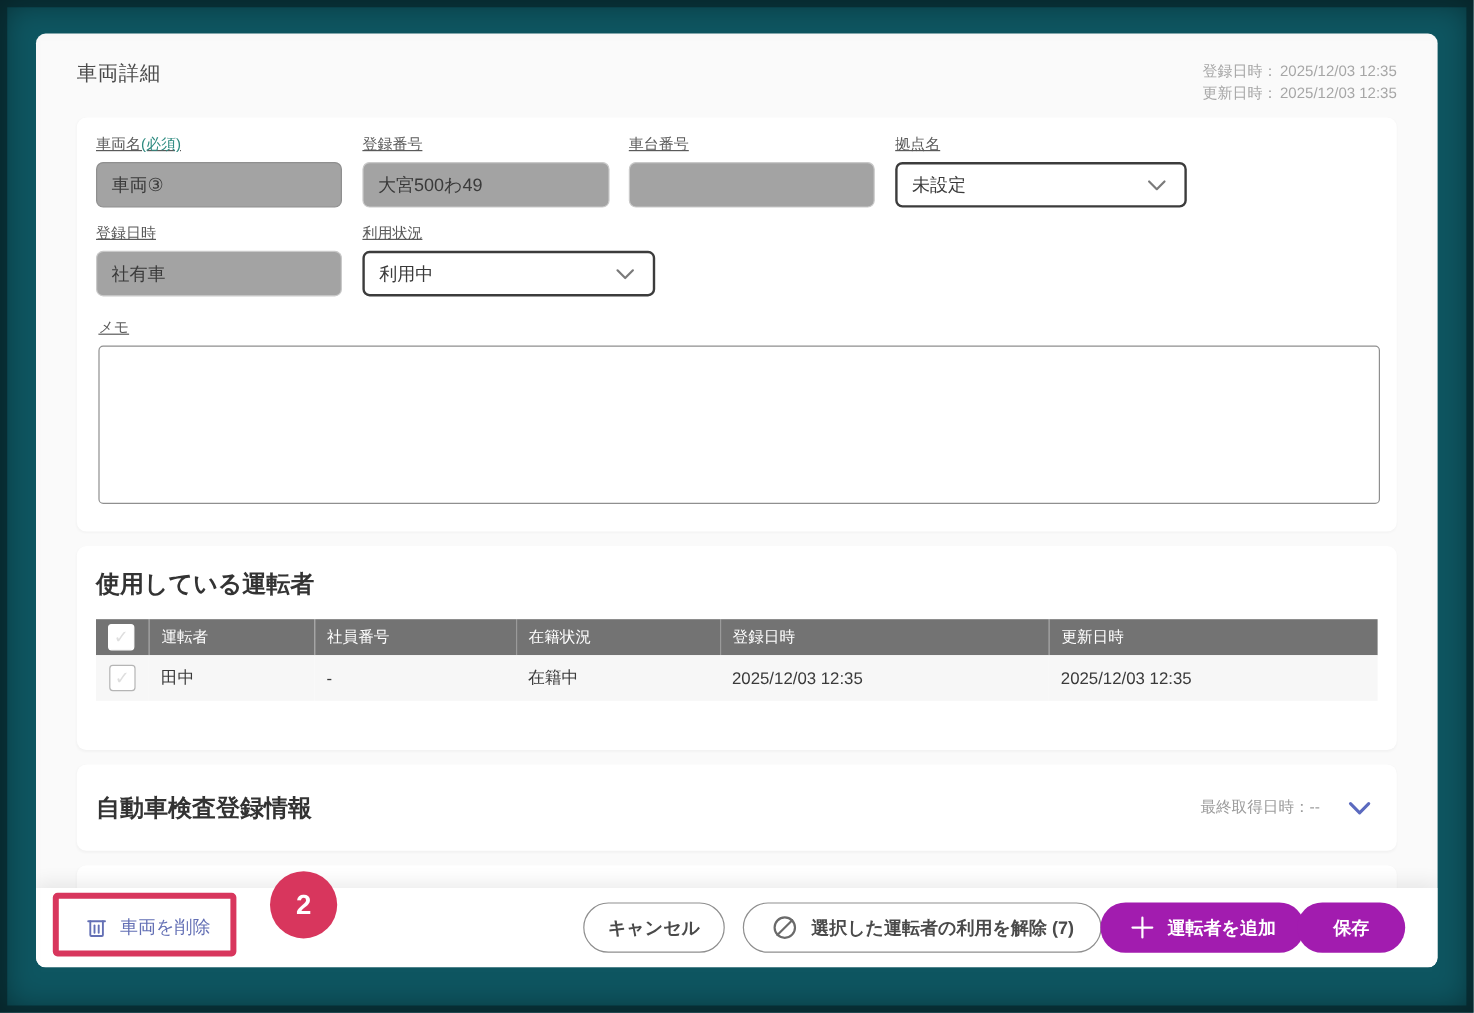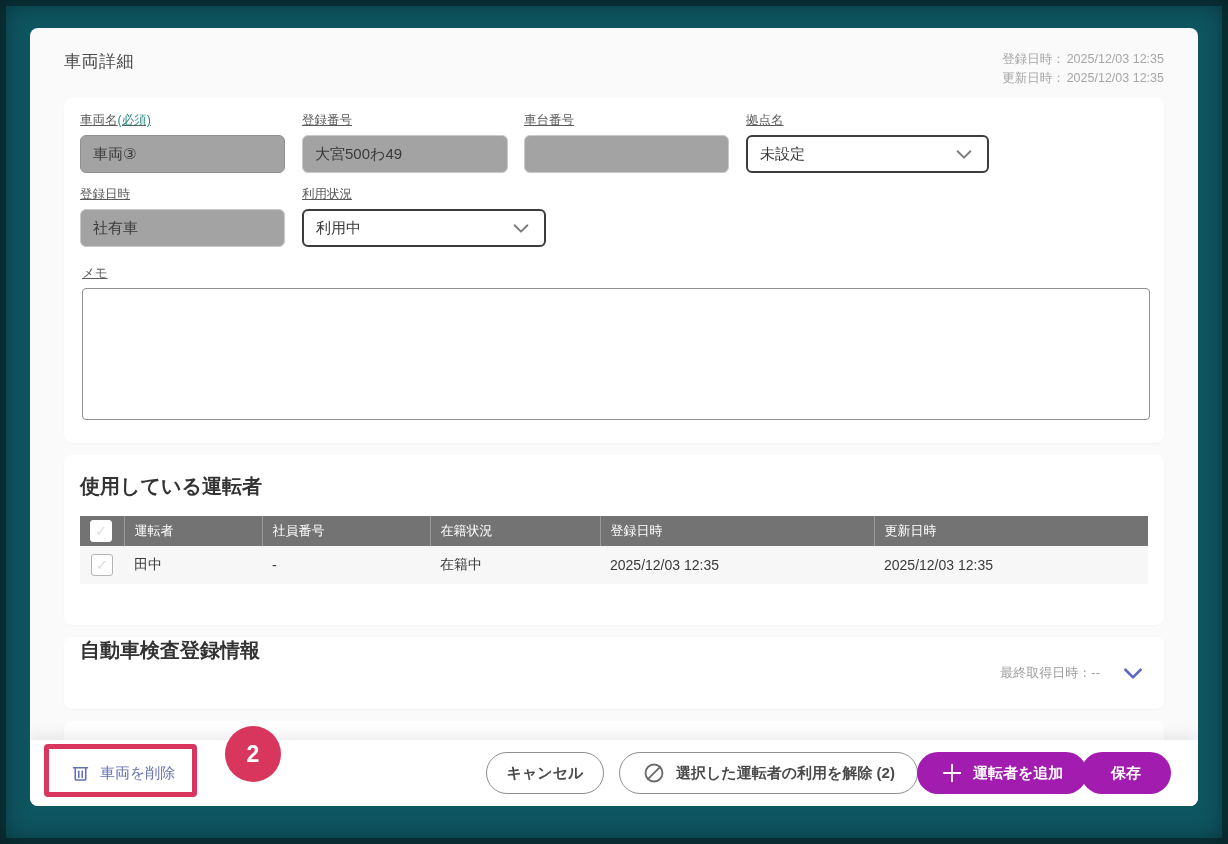--- a/index.html
+++ b/index.html
@@ -71,21 +71,21 @@
   .col-reg { width:274px; }
   .cell-center { text-align:center; }
   .checkbox {
     width:22px; height:22px; background:#fff; border:1px solid #b5b5b5; border-radius:3px;
     display:inline-flex; align-items:center; justify-content:center;
     font-size:15px; color:#dedede; cursor:pointer; vertical-align:middle;
   }
   .checkbox.on-dark { border-color:#fff; }
   
   .inspection-section {
-    height:72px; display:flex; justify-content:space-between;
+    height:72px; display:flex; align-items:center; justify-content:space-between;
     padding:0 18px 0 16px;
   }
   .inspection-right { display:flex; align-items:center; gap:20px; }
   .last-fetched { font-size:13px; color:#9c9c9c; }
   .chevron-btn { background:none; border:none; cursor:pointer; display:flex; align-items:center; }
   .partial-section { height:60px; margin-bottom:0; }
   
   .footer-bar {
     position:absolute; left:0; right:0; bottom:0; height:66px; background:#fff;
     box-shadow:0 -5px 14px rgba(0,0,0,0.08); z-index:5;
@@ -242,21 +242,21 @@
 
     <button class="pill-btn pill-outline btn-cancel">
       <span>キャンセル</span>
     </button>
 
     <button class="pill-btn pill-outline btn-release">
       <svg class="icon-svg" width="24" height="24" viewBox="0 0 24 24" fill="none" stroke="#6a6a6a" stroke-width="1.8" stroke-linecap="round">
         <circle cx="12" cy="12" r="8.5"></circle>
           <path d="M5.8 18.2L18.2 5.8"></path>
       </svg>
-      <span>選択した運転者の利用を解除 (2)</span>
+      <span>選択した運転者の利用を解除 (7)</span>
     </button>
 
     <button class="pill-btn pill-teal btn-add">
       <svg class="icon-svg" width="22" height="22" viewBox="0 0 24 24" fill="none" stroke="#ffffff" stroke-width="2" stroke-linecap="round">
         <path d="M12 3v18"></path>
           <path d="M3 12h18"></path>
       </svg>
       <span>運転者を追加</span>
     </button>
 

